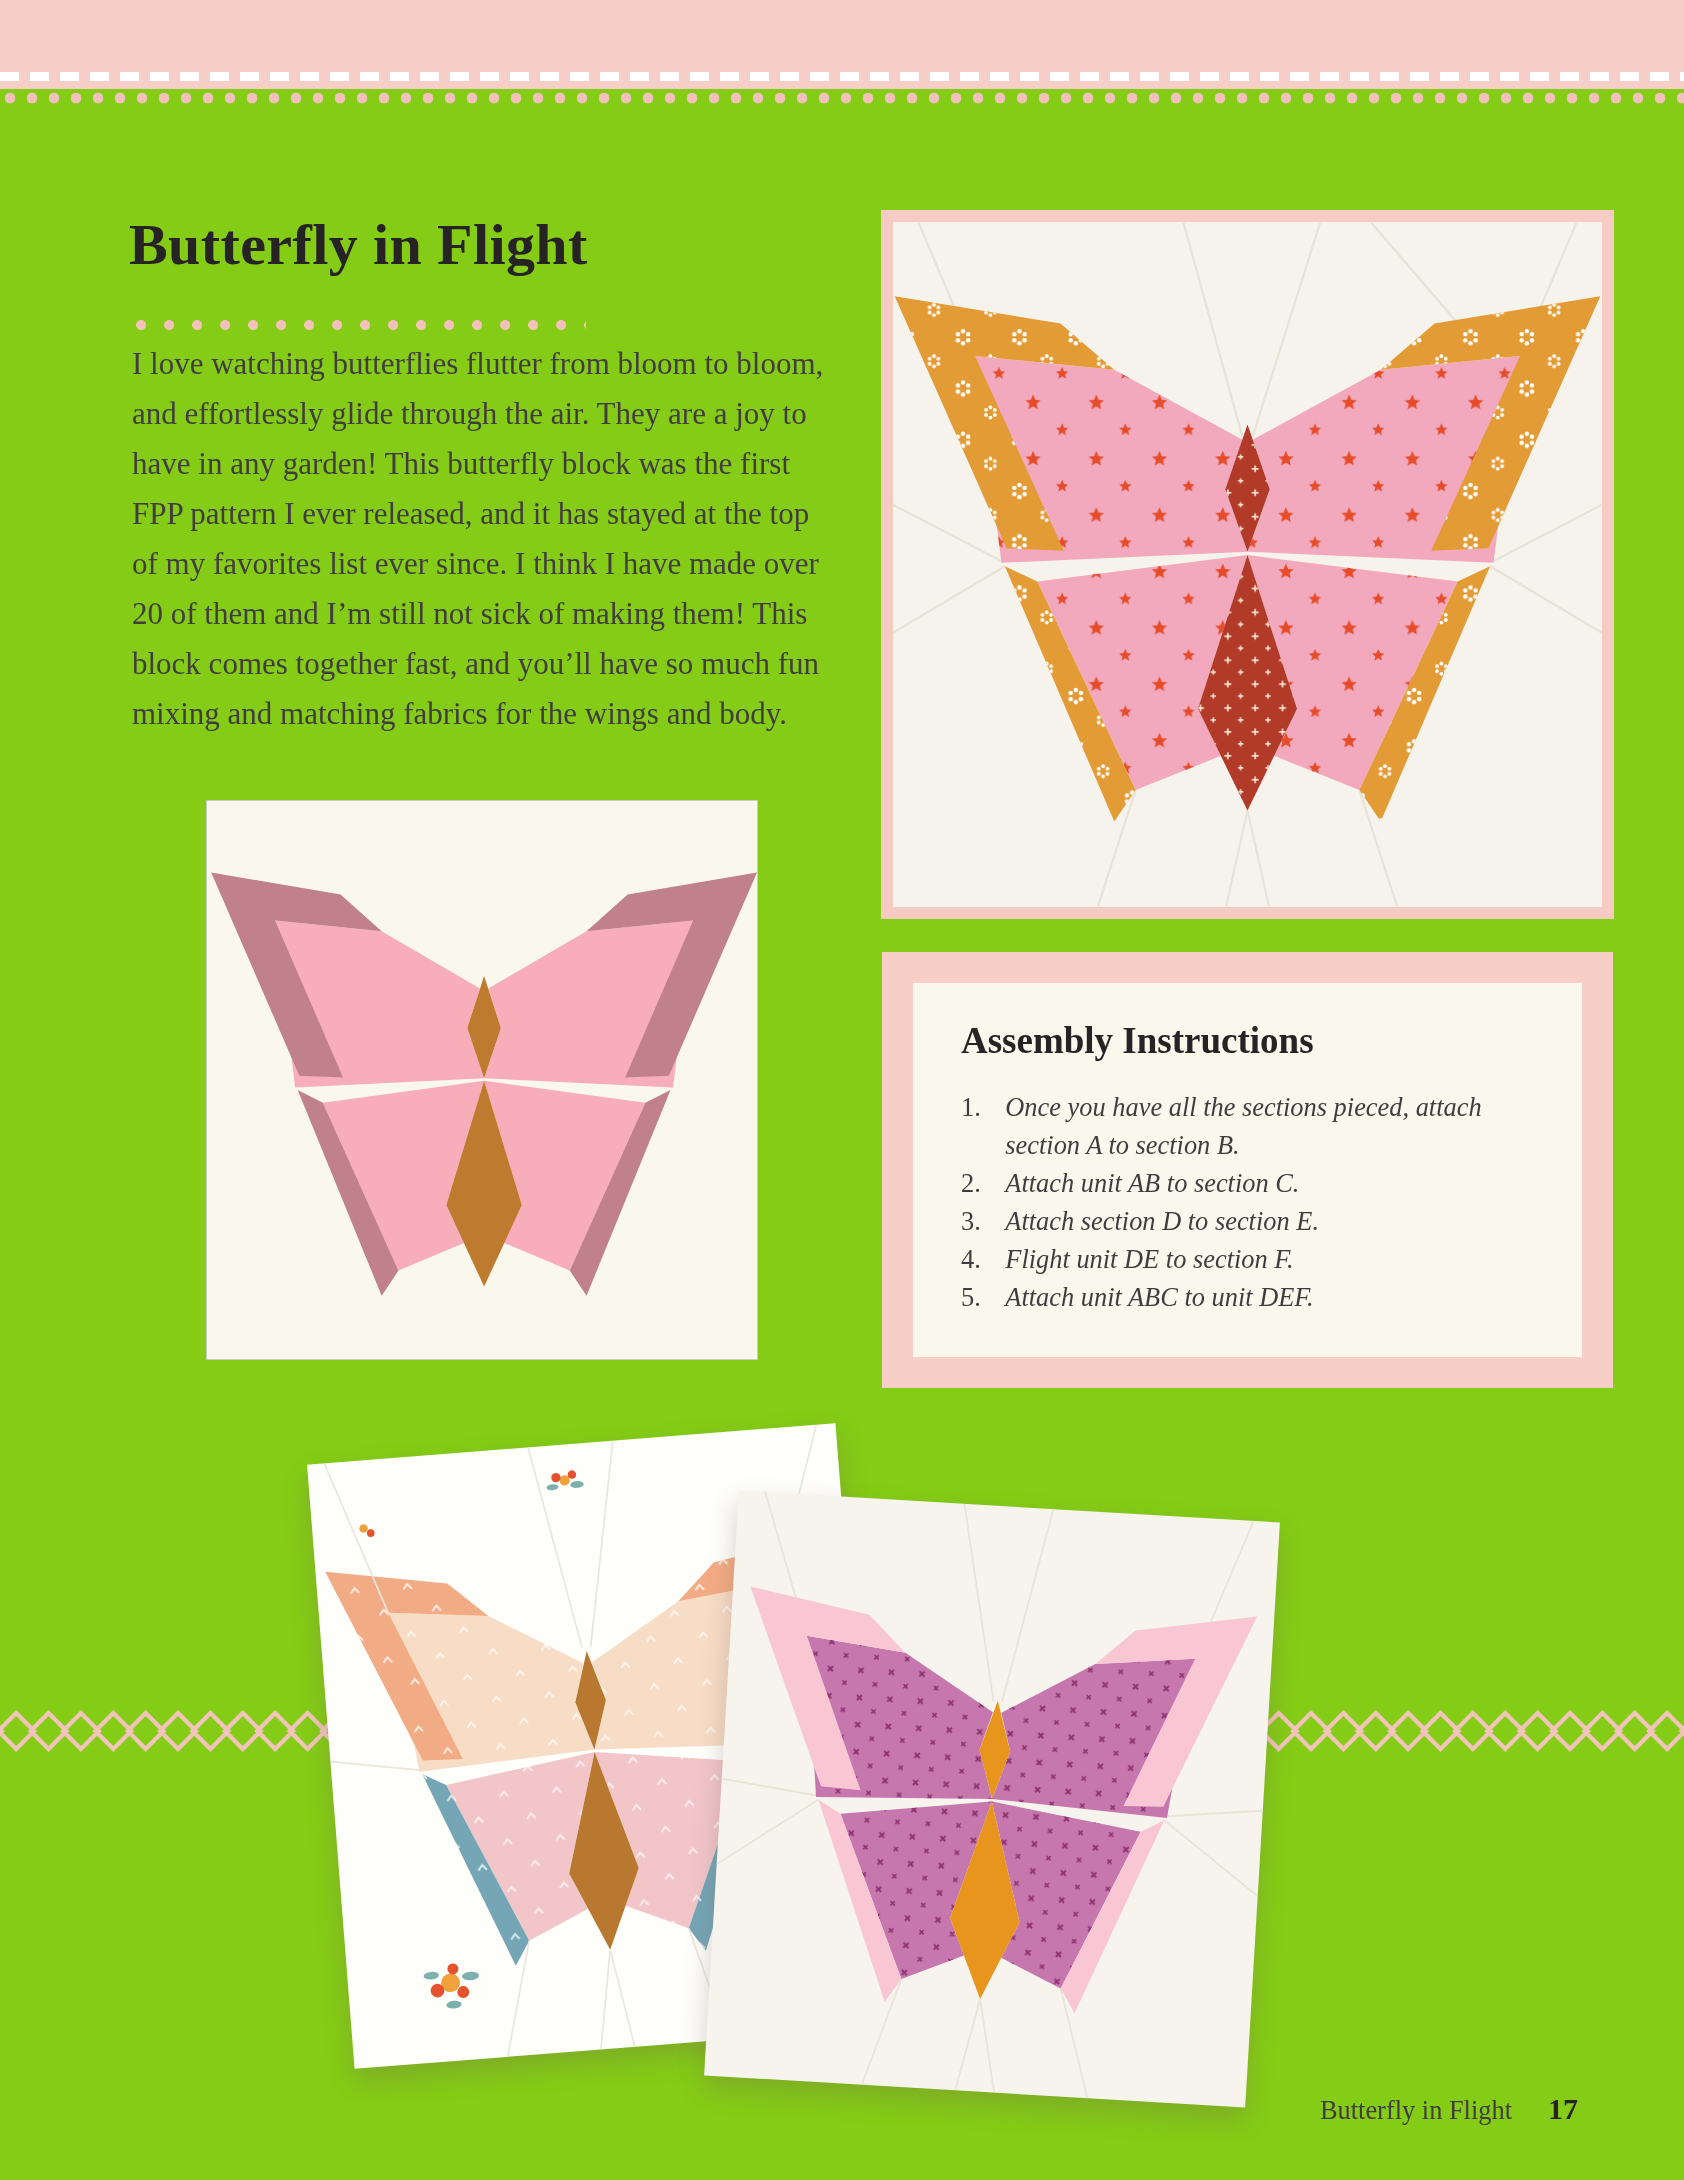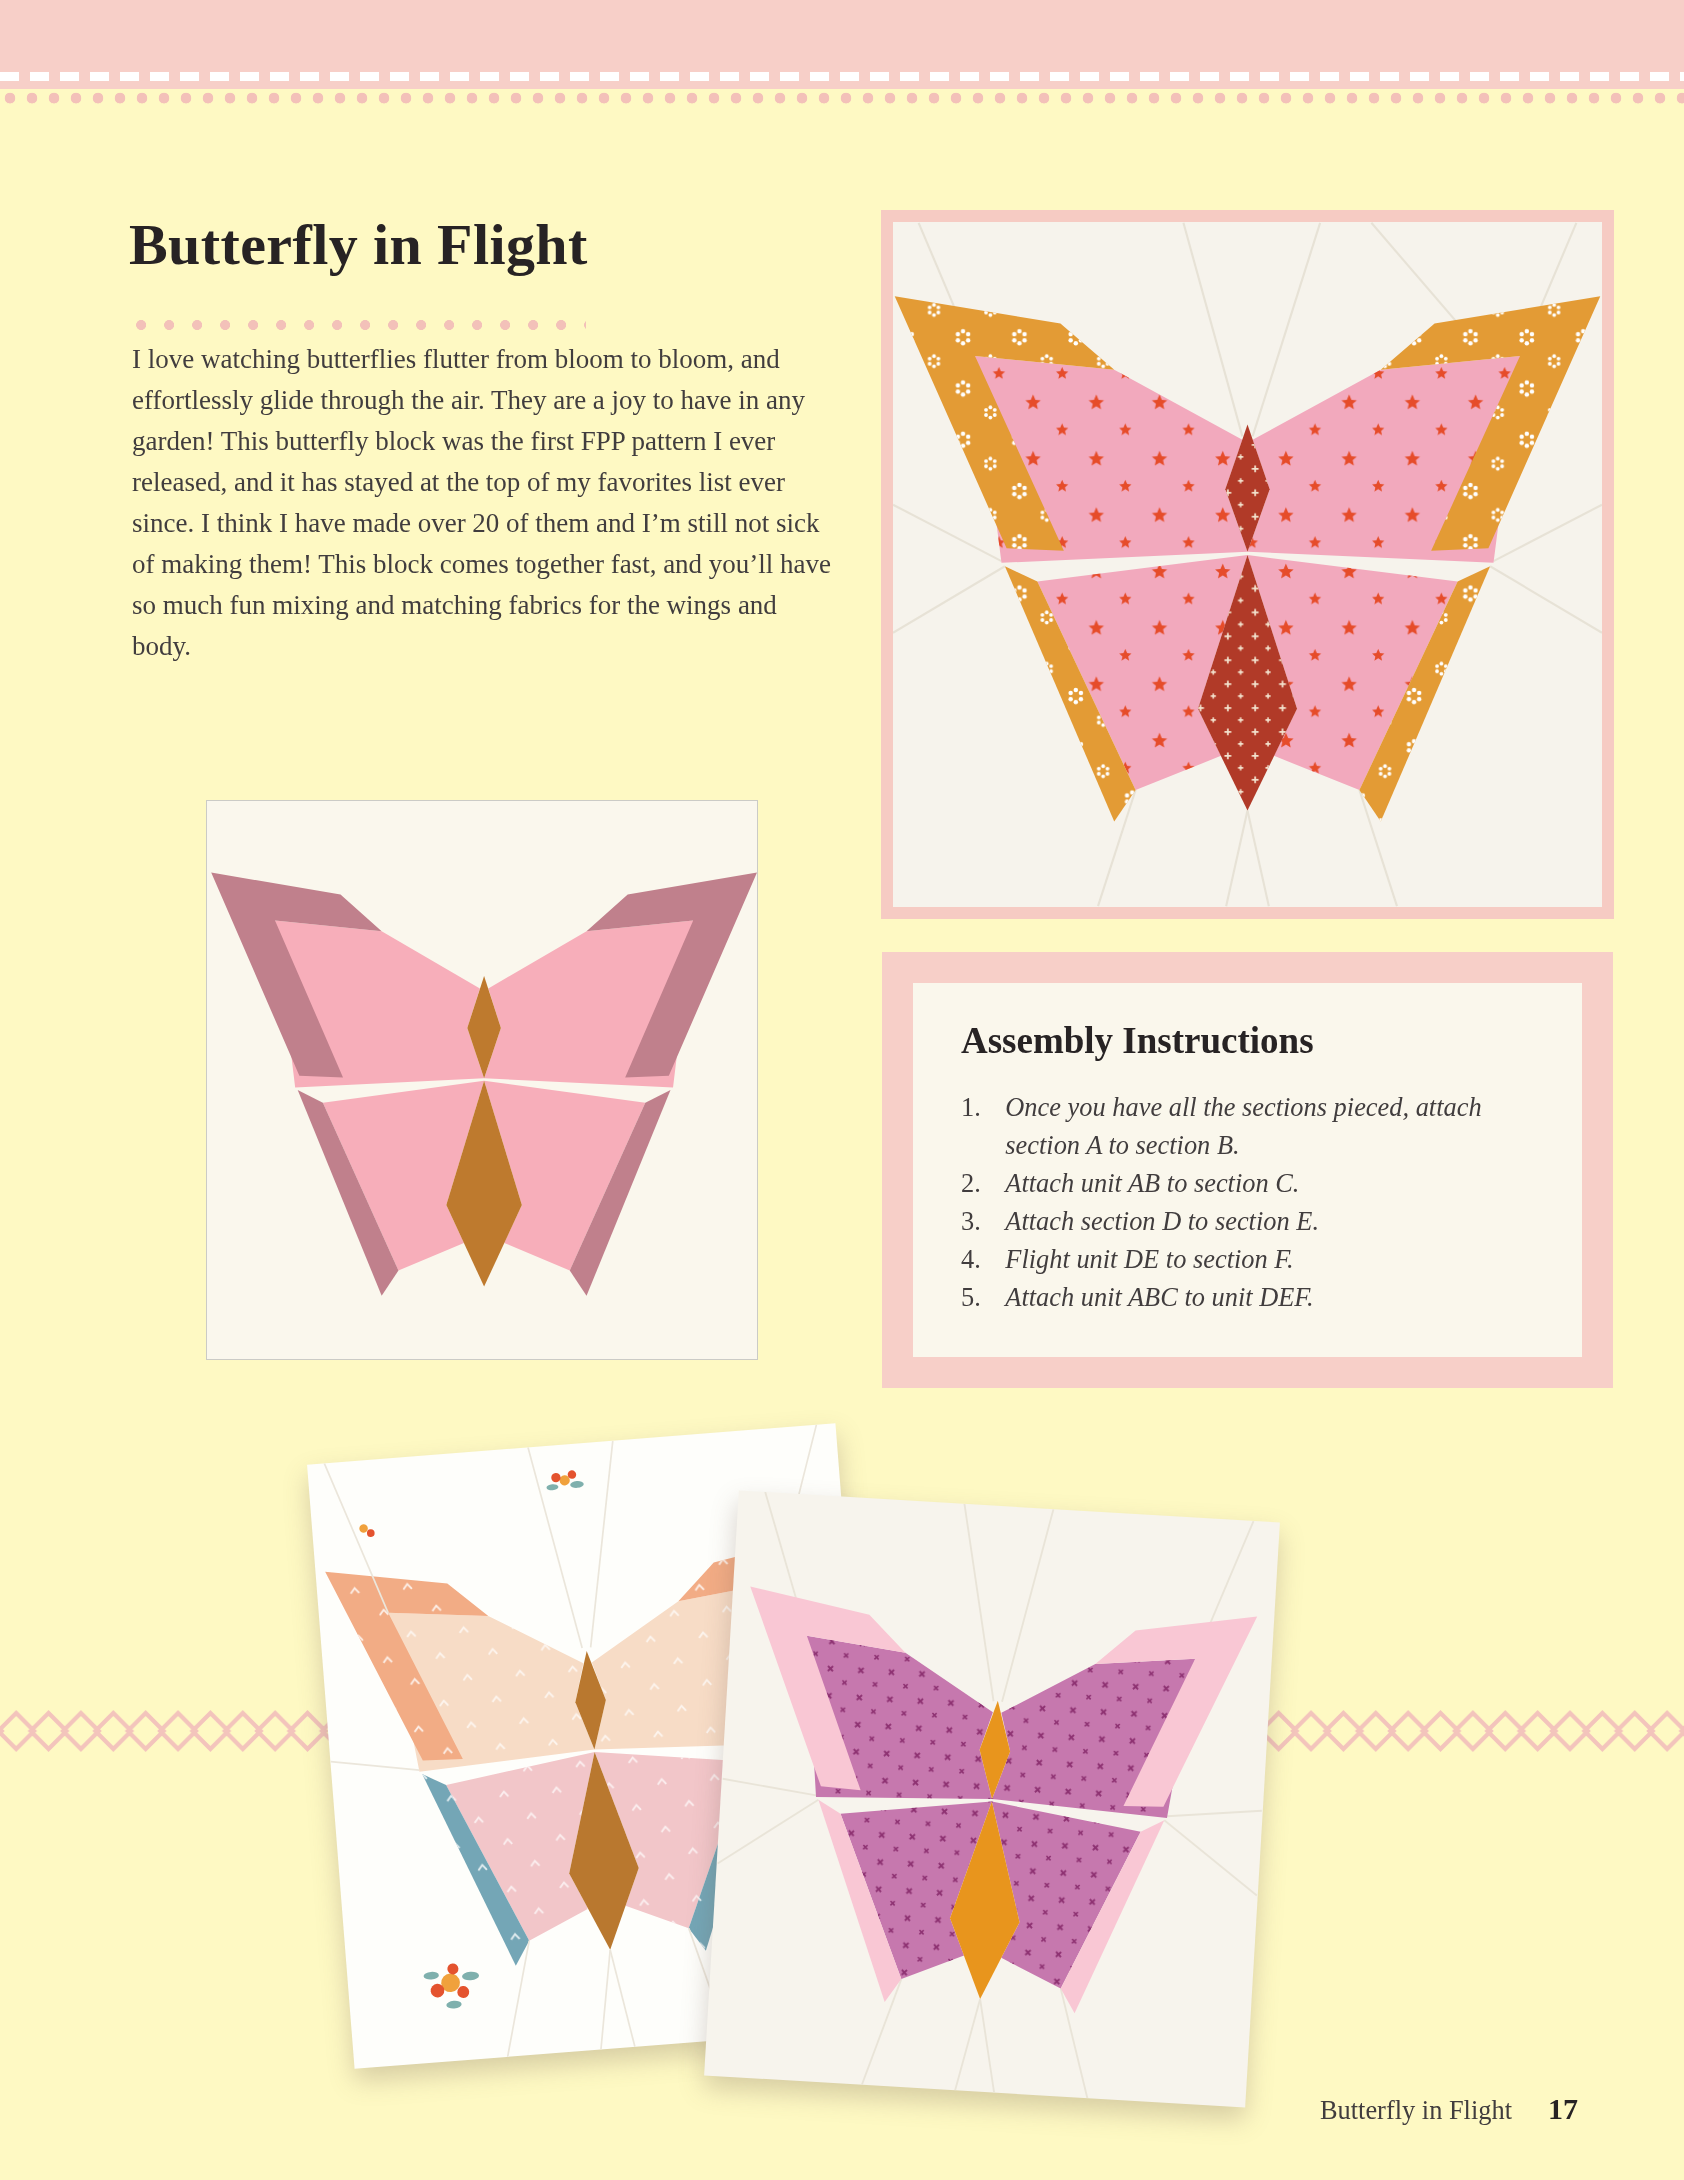--- a/index.html
+++ b/index.html
@@ -1,36 +1,36 @@
 <!DOCTYPE html>
 <html style="--band: #F7CFC8; --dot: #F3C1B9; --chain: #F3C4BC; --ink: #272324; --body: #413D3E; --cream: #FAF7EC; --frame: #F6CBC3; --illBg: #FAF7ED; --illBorder: #CBCBC6; --illPink: #F7AEBA; --illMauve: #C0808C; --illOchre: #BE7A2E; --phBg: #F6F3EC; --phOrange: #E39B35; --phPink: #F2A9BD; --phStar: #E64C2A; --phRed: #B13A28; --phSeam: #E7E2D6; --lpBg: #FEFEFB; --lpRibbon: #F2AC85; --lpField: #F7DCC6; --lpLower: #F2C6C9; --lpBlue: #74A6B6; --lpBody: #B9782F; --rpBg: #F7F4ED; --rpField: #C678AE; --rpDot: #8E3272; --rpRibbon: #F9C7D4; --rpBody: #E8951D;font-size:13.6px"><head>
 <meta charset="utf-8">
 <style>
   html,body{margin:0;padding:0;background:#e9e9e9;}
-  .page{position:relative;width:1685px;height:2181px;background:#fef9c3;overflow:hidden;
+  .page{position:relative;width:1685px;height:2181px;background:#84cc16;overflow:hidden;
         font-family:"Liberation Serif",serif;}
 
   
   .top-band{position:absolute;left:0;top:0;width:1685px;height:89px;background:var(--band);}
   .dash-line{position:absolute;left:0;right:0;top:72px;height:8.5px;
              background:repeating-linear-gradient(90deg,#ffffff 0 19px,transparent 19px 30px);}
   .dot-row{background-repeat:repeat-x;}
   .top-dots{position:absolute;left:4.3px;top:92px;width:1681px;height:12.8px;
             background-image:radial-gradient(circle at 6px 6px,var(--dot) 5.1px,transparent 5.6px);
             background-size:22px 12.8px;}
 
   
   .title{position:absolute;left:129px;top:211px;margin:0;font-size:58px;font-weight:700;
          color:var(--ink);letter-spacing:0.4px;}
   .title-dots{position:absolute;left:136px;top:319px;width:450px;height:12px;
               background-image:radial-gradient(circle at 5.1px 6px,var(--dot) 4.7px,transparent 5.3px);
               background-size:28px 12px;background-repeat:repeat-x;}
 
   .intro{position:absolute;left:132px;top:339px;width:705px;margin:0;
-         font-size:27px;line-height:41px;color:var(--body);}
+         font-size:31px;line-height:50px;color:var(--body);}
 
   
   .illus{position:absolute;left:206px;top:800px;width:552px;height:560px;
          background:var(--illBg);border:1.7px solid var(--illBorder);box-sizing:border-box;}
   .illus svg{display:block;width:100%;height:100%;}
 
   
   .photo-main{position:absolute;left:881px;top:210px;width:733px;height:709px;
               border:12.8px solid var(--frame);box-sizing:border-box;background:var(--phBg);}
   .photo-main svg{display:block;width:100%;height:100%;}

